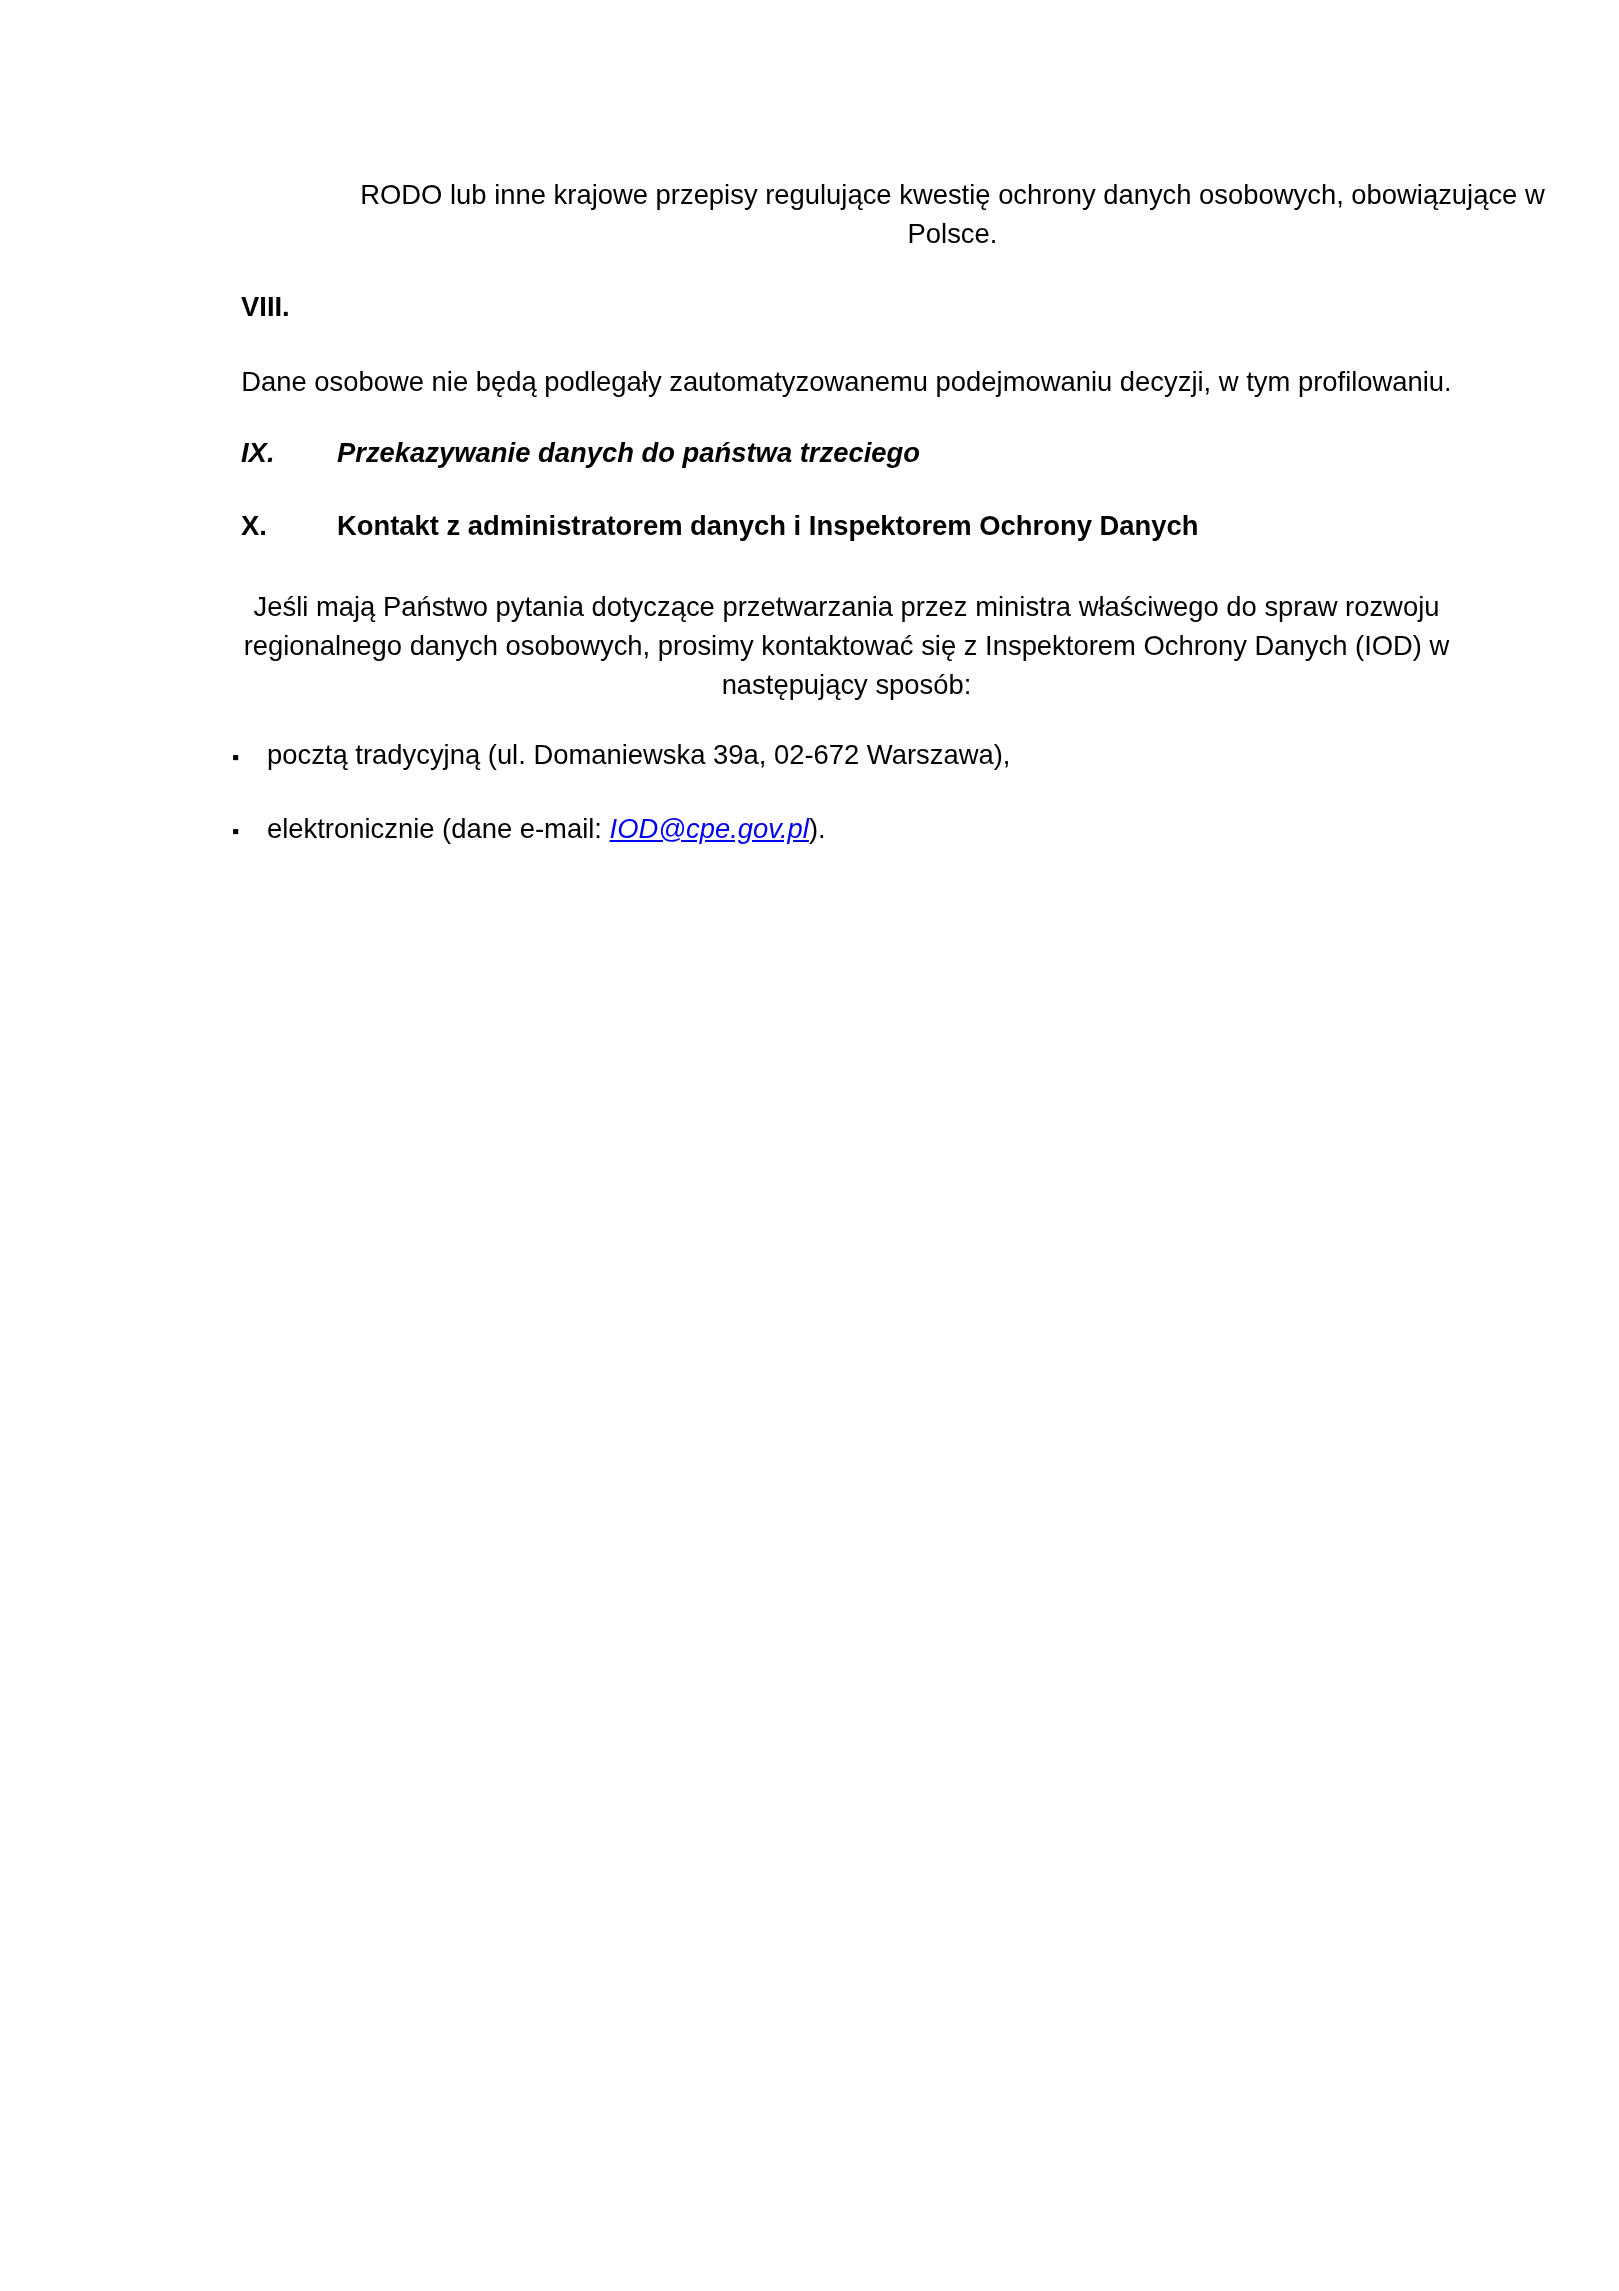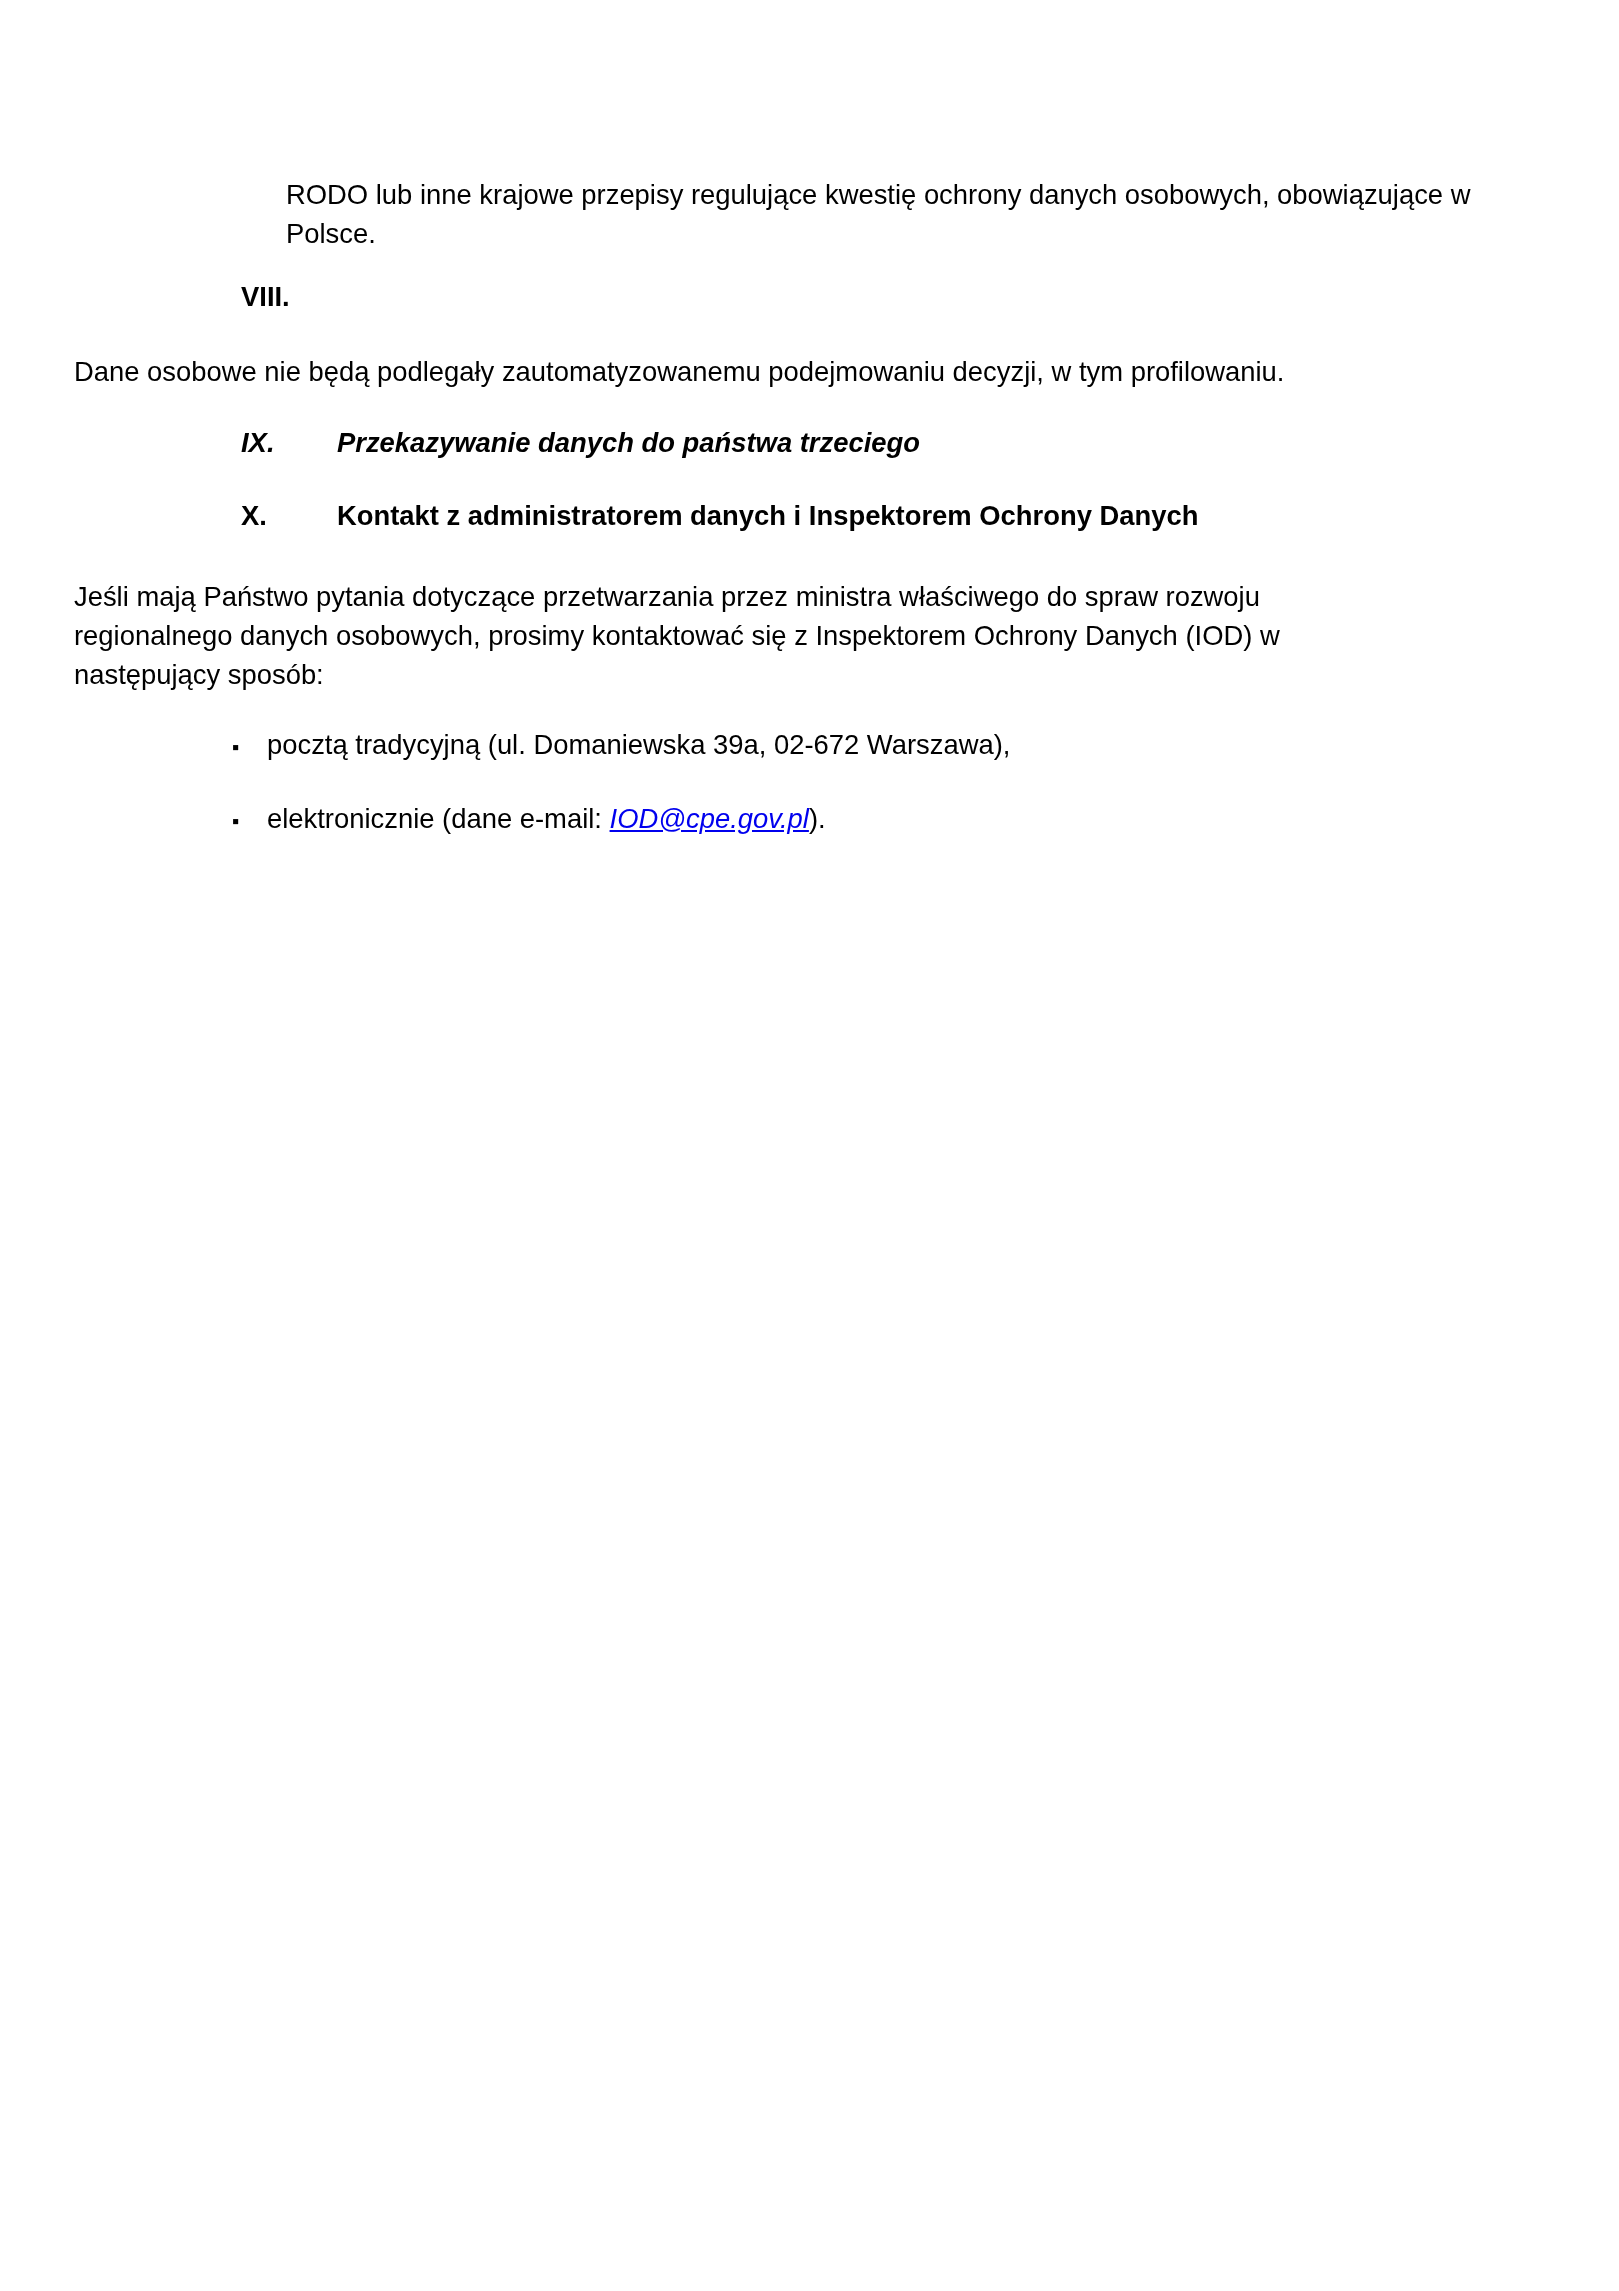--- a/index.html
+++ b/index.html
@@ -20,20 +20,21 @@
     width: 1619px;
     height: 2292px;
     background: #ffffff;
     overflow: hidden;
     font-size: 27.4px;
     line-height: 39px;
   }
   .para {
     margin: 0;
     white-space: pre;        
+    text-align: center;
   }
   .para-indent {
     margin-left: 286px;
   }
   .para-body {
     margin-left: 74px;
   }
   .heading {
     margin: 0;
     display: flex;
@@ -62,21 +63,21 @@
   }
   .bullet-text {
     white-space: pre;
   }
   .doc-link {
     font-style: italic;
     text-decoration: underline;
   }
   
   .mt-first  { margin-top: 175px; }
-  .mt-h8     { margin-top: 24px; }
+  .mt-h8     { margin-top: 34px; }
   .mt-dane   { margin-top: 36px; }
   .mt-h9     { margin-top: 32px; font-style: italic; }
   .mt-panstwa{ margin-top: 31px; }
   .mt-h10    { margin-top: 34px; }
   .mt-jesli  { margin-top: 42px; }
   .mt-b1     { margin-top: 31px; }
   .mt-b2     { margin-top: 33px; }
 </style>
 </head>
 <body>

